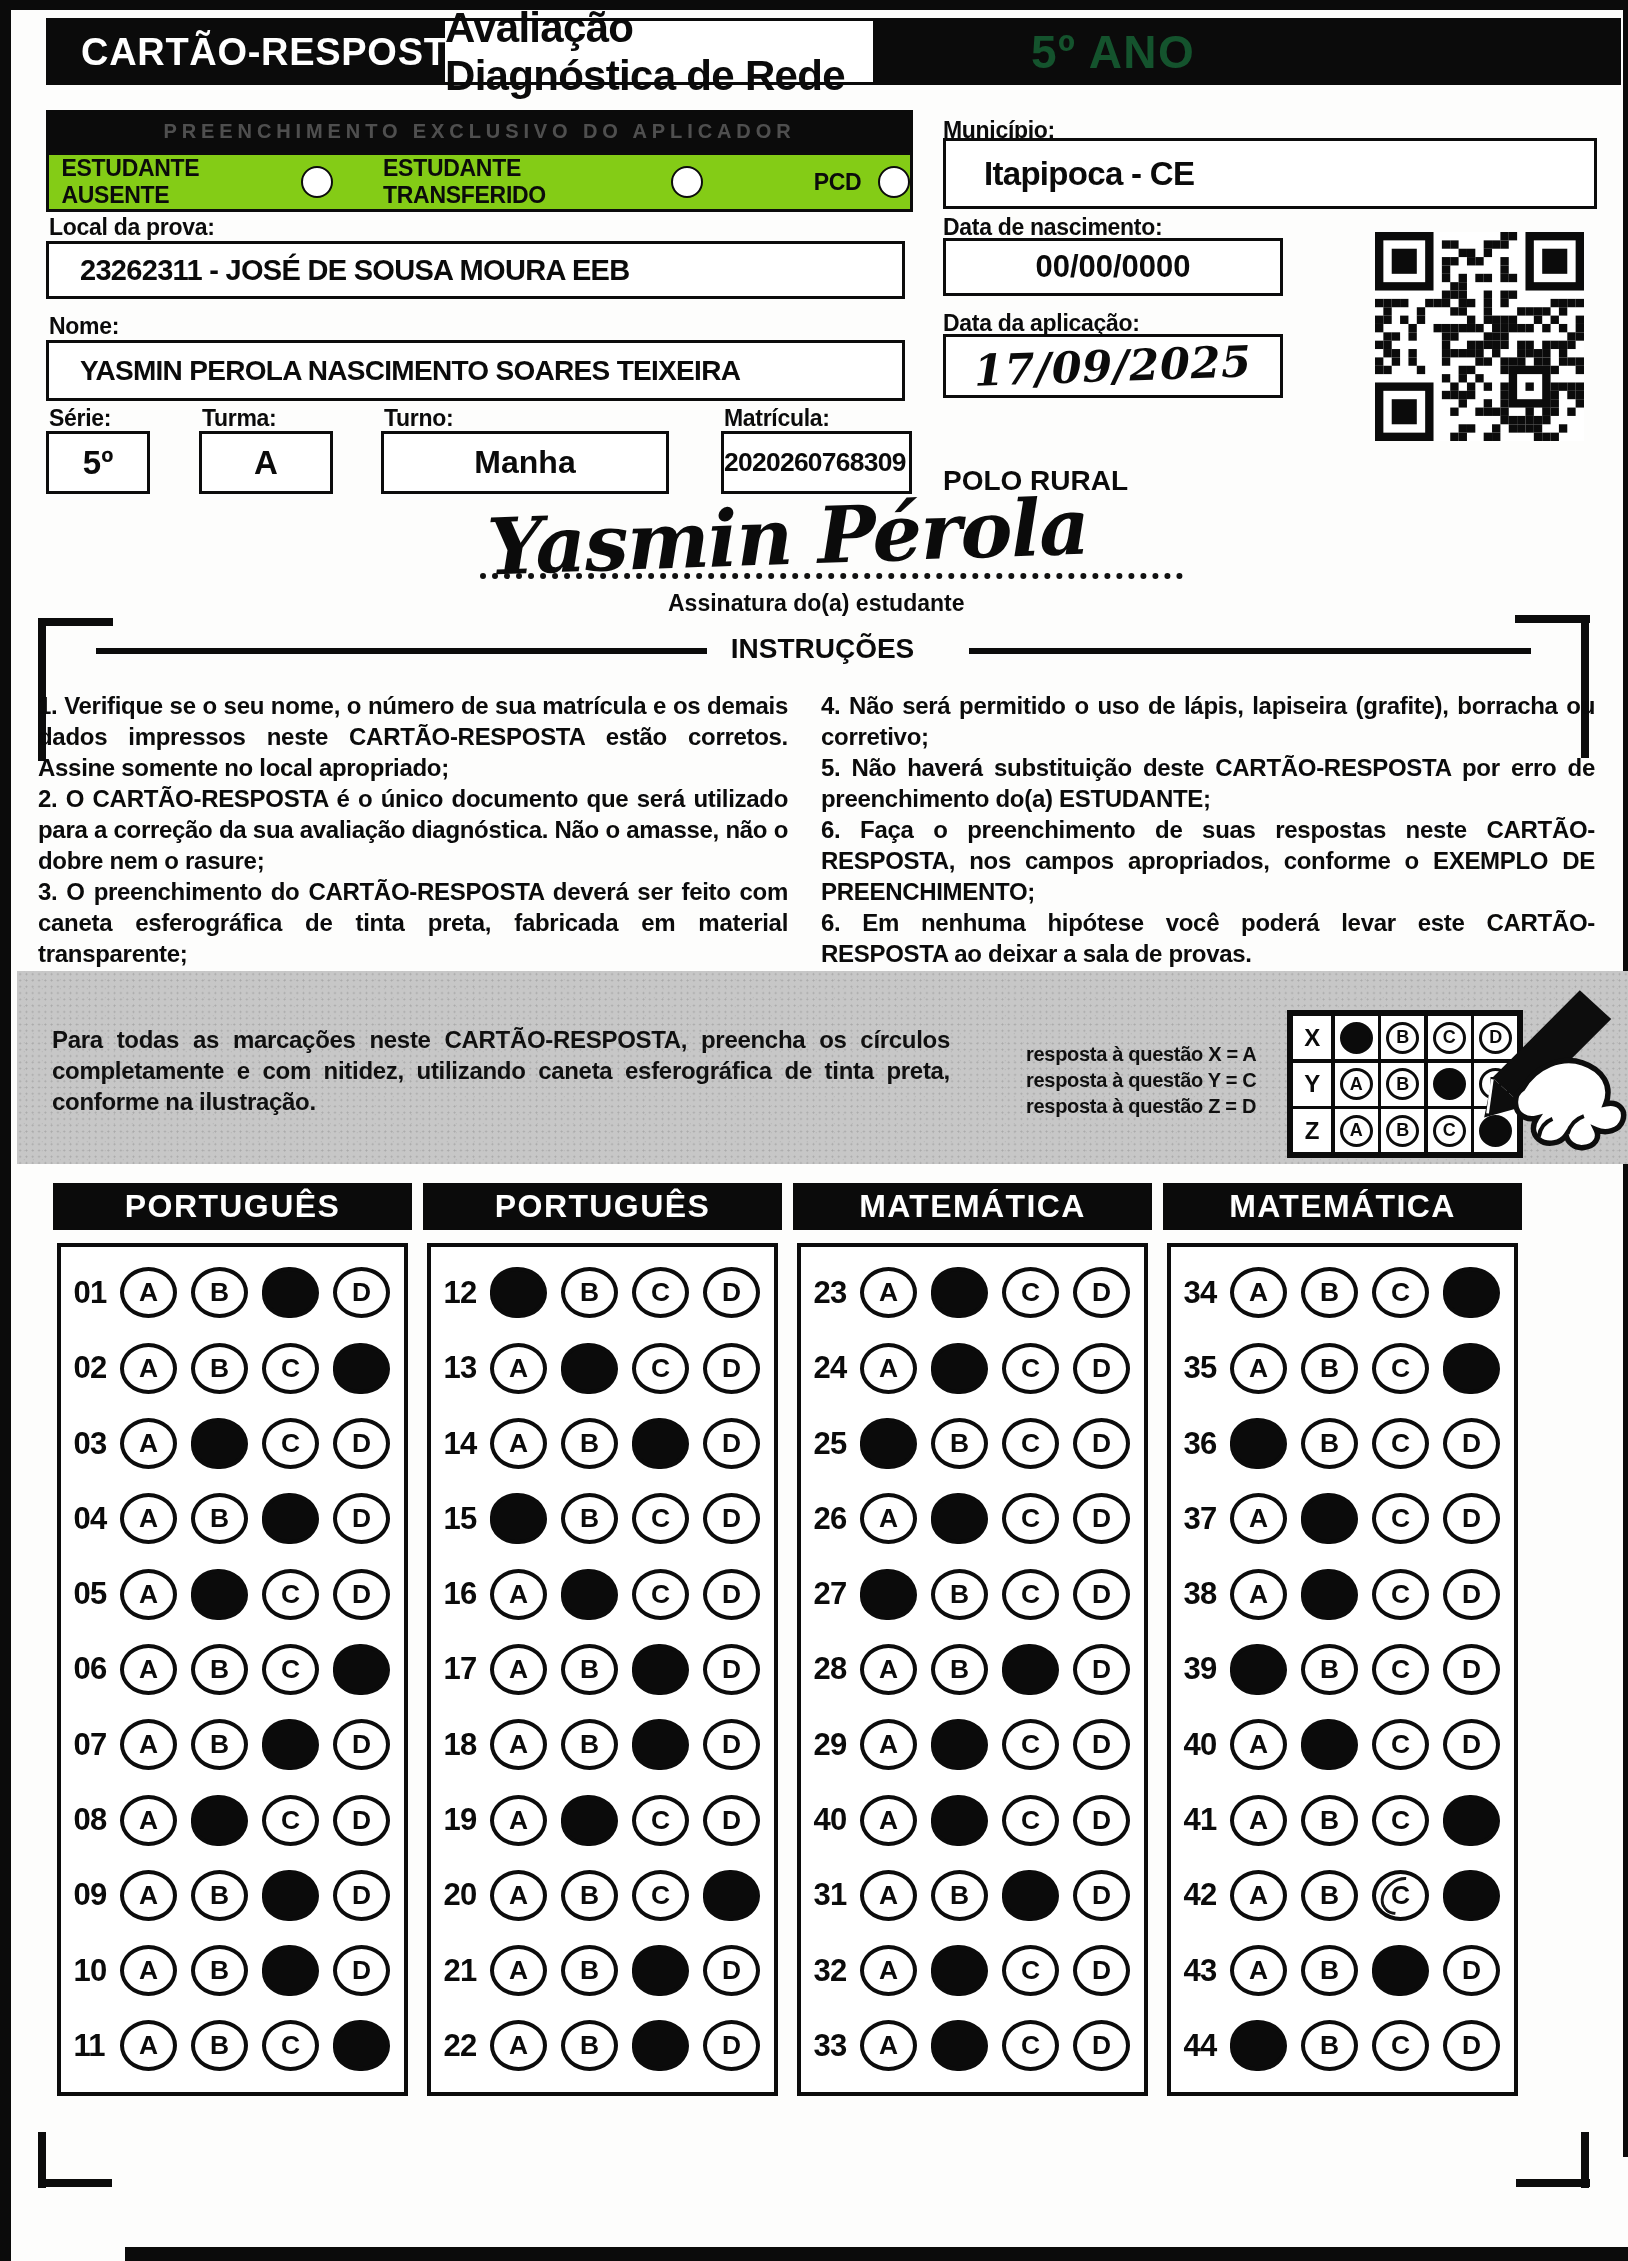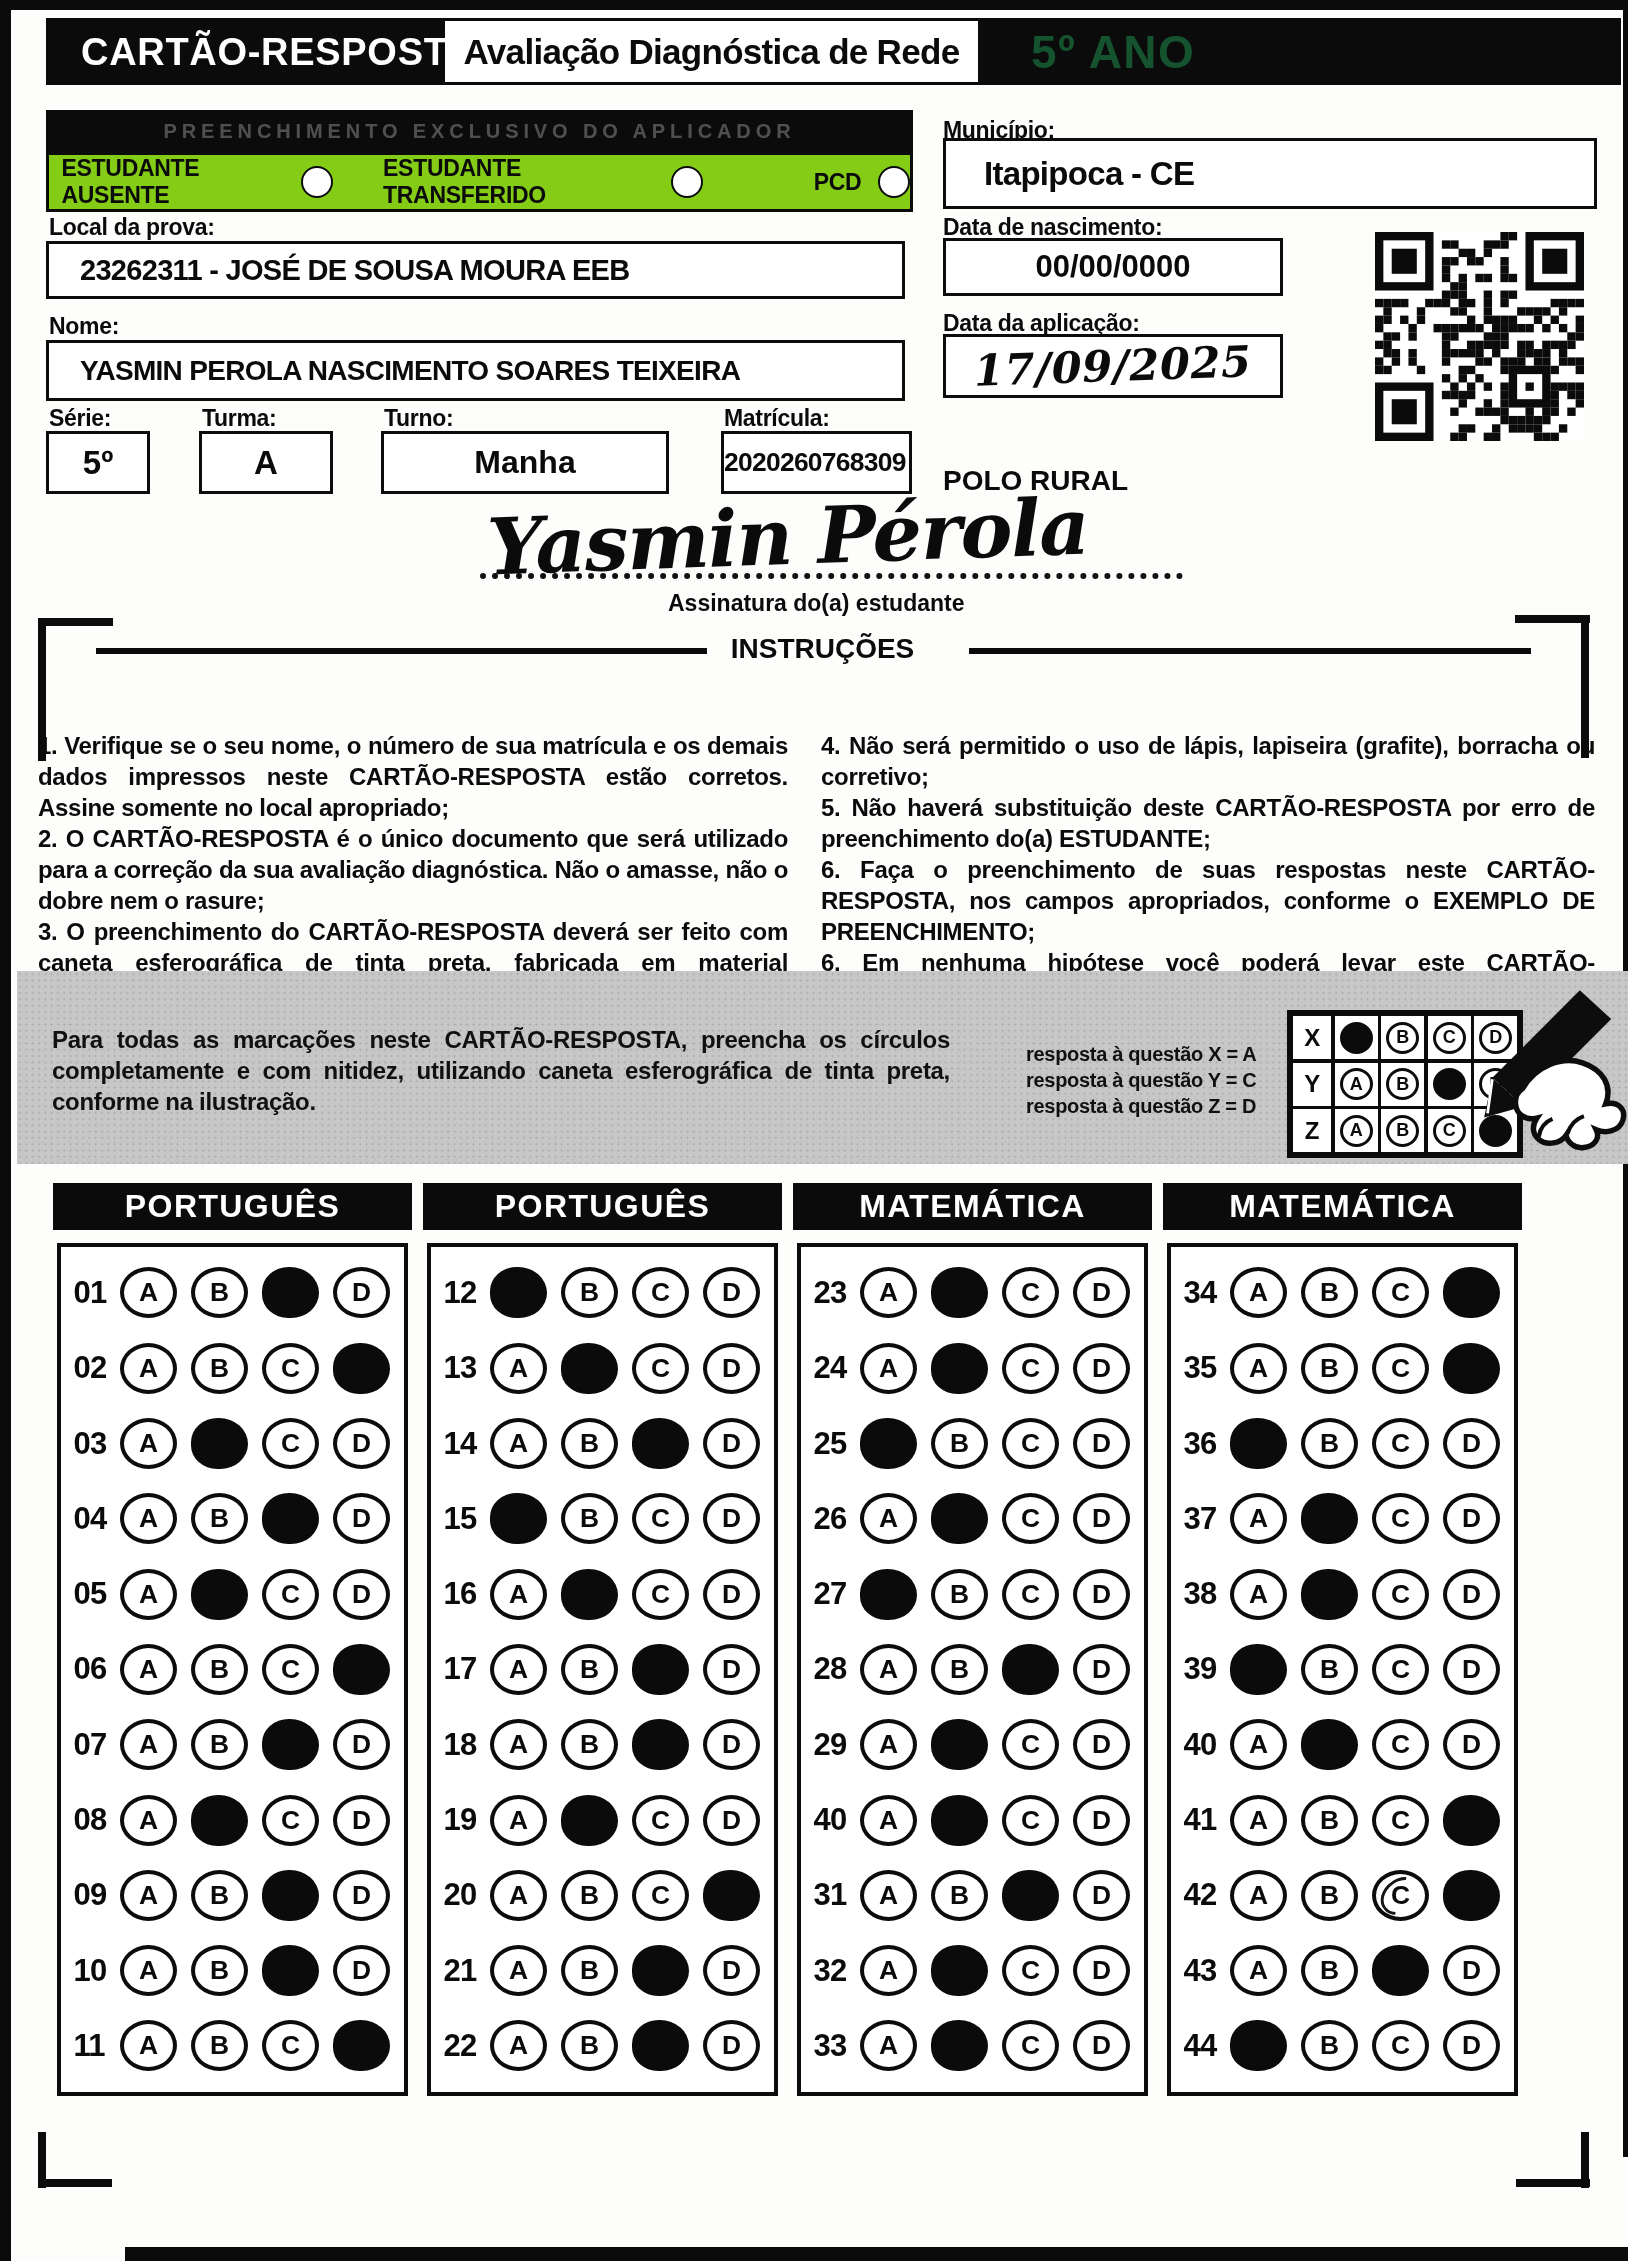--- a/index.html
+++ b/index.html
@@ -11,21 +11,21 @@
   
   .e-top{left:0;top:0;width:1628px;height:9.7px}
   .e-left{left:0;top:0;width:11px;height:2261px}
   .e-right{left:1623px;top:0;width:4.9px;height:2157px}
   .e-bottom{left:125px;top:2247px;width:1503px;height:14px}
   .brk{background:#0c0c0c}
 
   
   .hdr{left:46px;top:18px;width:1575px;height:67px;background:#0b0b0b}
   .hdr-title{left:81px;top:31px;color:#fff;font-size:38px;font-weight:bold;letter-spacing:0.7px}
-  .hdr-assess{left:445px;top:21px;width:533px;height:61px;background:#fff;display:flex;align-items:center;justify-content:center;font-size:35px;font-weight:bold;letter-spacing:-0.7px}
+  .hdr-assess{left:445px;top:21px;width:428px;height:61px;background:#fff;display:flex;align-items:center;justify-content:center;font-size:42px;font-weight:bold;letter-spacing:-0.7px}
   .hdr-grade{left:1031px;top:25px;color:#14532d;font-size:46px;font-weight:bold;letter-spacing:1.4px}
 
   
   .aplic-bar{left:46px;top:110px;width:867px;height:42px;background:#0b0b0b;display:flex;align-items:center;justify-content:center}
   .aplic-text{color:#fff;opacity:.28;font-size:20px;font-weight:bold;letter-spacing:4.9px}
   .status-box{left:46px;top:152px;width:867px;height:60px;background:#84cc16;border:3.5px solid #0c0c0c;display:flex;align-items:center;font-size:23px;font-weight:bold}
   .st-lab{margin-left:12.5px;letter-spacing:-0.3px}
   .st-circ{width:32px;height:32px;border:2.8px solid #0c0c0c;border-radius:50%;margin-left:16.7px;background:#fff;flex:0 0 auto}
   .st-circ.g1{margin-left:18px}
   .st-gap1{margin-left:50px}
@@ -63,21 +63,21 @@
   .sig-label{left:668px;top:590px;font-size:23px;font-weight:bold}
 
   
   .blv{left:38px;top:618px;width:8.3px;height:143px}
   .blh{left:38px;top:618px;width:75px;height:8.3px}
   .brv{left:1581px;top:615px;width:8.3px;height:143px}
   .brh{left:1515px;top:615px;width:75px;height:8.3px}
   .ins-line-l{left:96px;top:648px;width:611px;height:6.3px}
   #ins-title{left:718px;top:633px;width:209px;text-align:center;font-size:28px;font-weight:bold}
   .ins-line-r{left:969px;top:648px;width:562px;height:6.3px}
-  .ins-col{top:730px;font-size:24px;font-weight:bold;letter-spacing:-0.3px;line-height:31px;text-align:justify}
+  .ins-col{top:690px;font-size:24px;font-weight:bold;letter-spacing:-0.3px;line-height:31px;text-align:justify}
   #ins-left{left:38px;width:750px}
   #ins-right{left:821px;width:774px}
 
   
   .gray-band{left:17.4px;top:971px;width:1611px;height:193px;background-color:#c7c7c7;
     background-image:radial-gradient(#a8a8a8 0.8px, transparent 1.1px),radial-gradient(#b4b4b4 0.7px, transparent 1px);
     background-size:6.3px 6.3px,9px 9px;background-position:0 0,2.8px 4.2px}
   .band-note{left:52px;top:1024px;width:898px;font-size:24px;font-weight:bold;letter-spacing:-0.3px;line-height:31px;text-align:justify;color:#101010}
   #band-legend{left:1026px;top:1041px;font-size:20px;font-weight:bold;line-height:26px;letter-spacing:-0.3px;color:#101010}
   #ex-grid{left:1287px;top:1010px;display:grid;grid-template-columns:38px repeat(4,43px);grid-auto-rows:43px;gap:3.5px;background:#0b0b0b;padding:4.2px;border:2.1px solid #0b0b0b}

